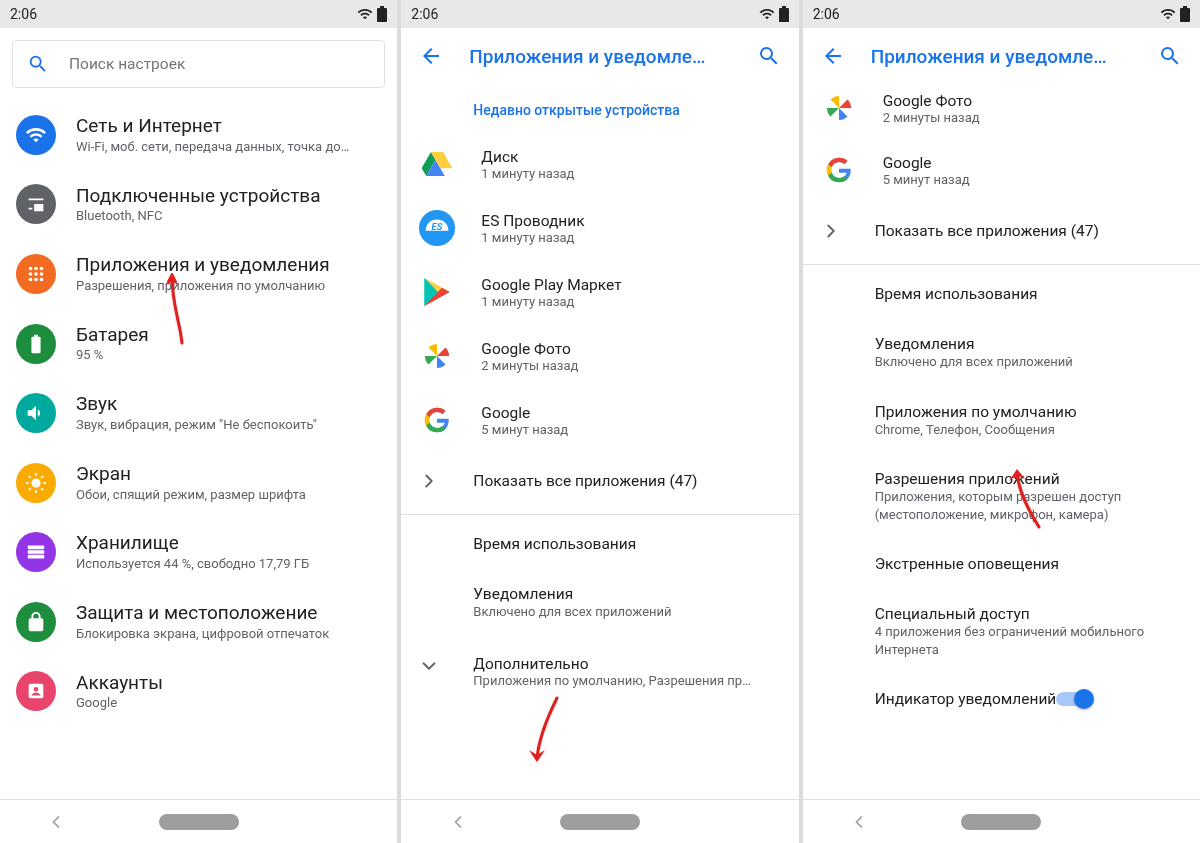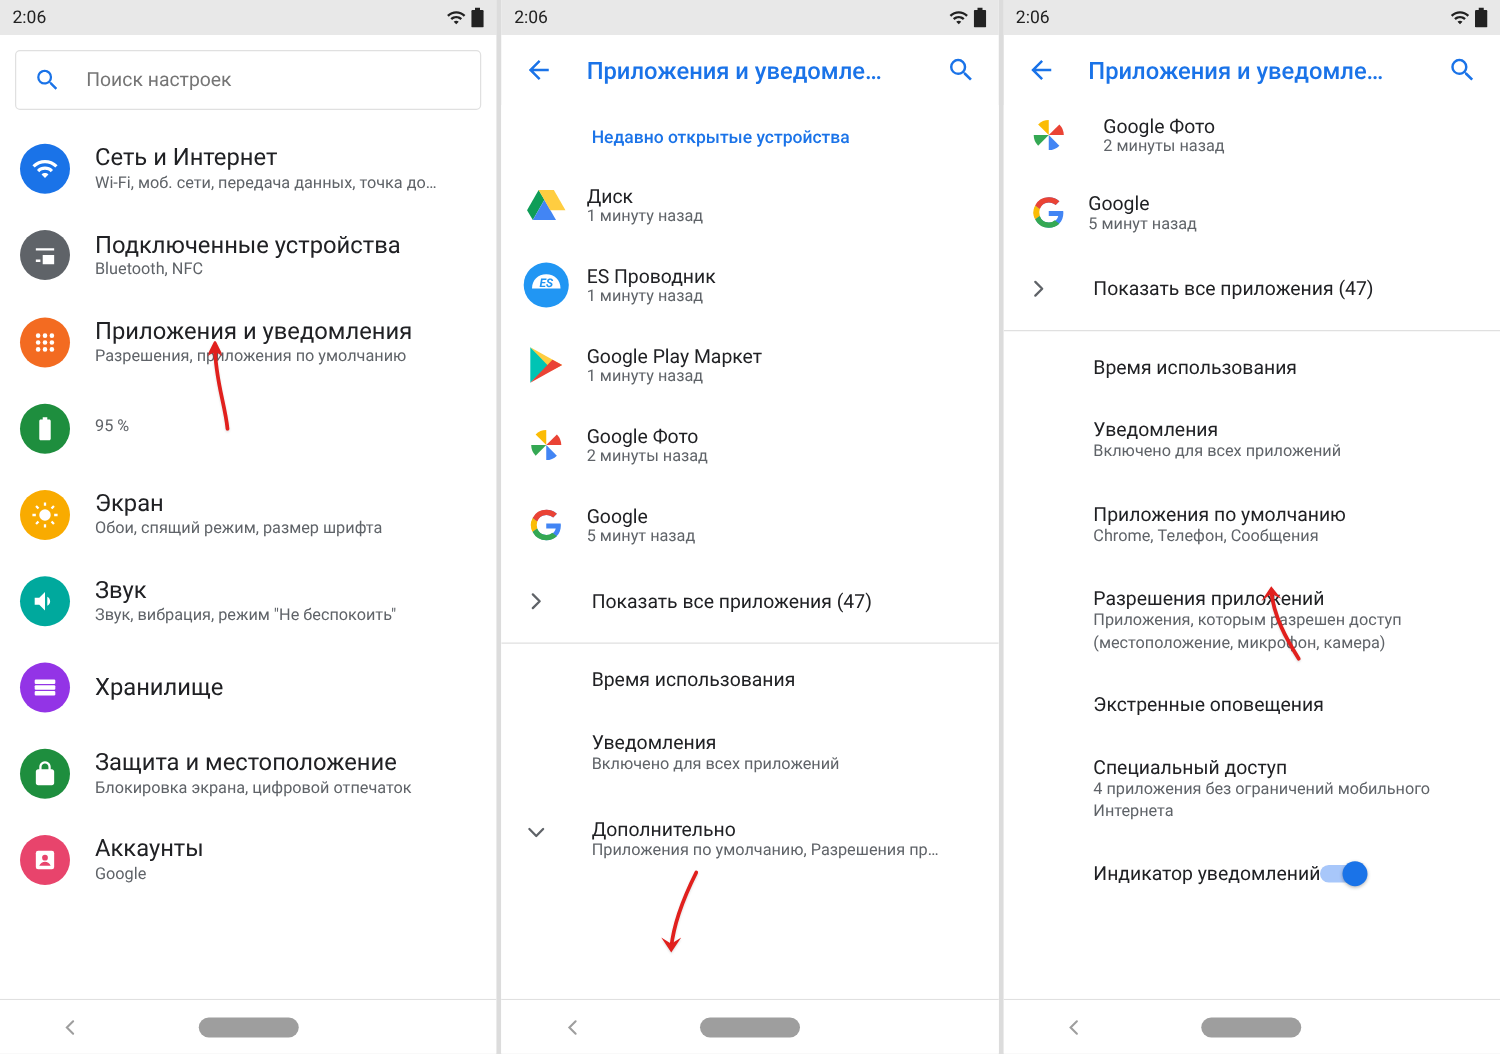--- a/index.html
+++ b/index.html
@@ -27,21 +27,21 @@
   .item-title{font-size:19px;color:var(--ink);line-height:1.3}
   .item-sub{font-size:13px;color:var(--grey);line-height:1.3;white-space:nowrap;overflow:hidden;text-overflow:ellipsis}
 
   
   .appbar{height:56px;display:flex;align-items:center;padding:0 10px;color:var(--blue)}
   .appbar .back{padding:8px;display:flex}
   .appbar .title{flex:1;font-size:19px;font-weight:500;color:var(--blue);white-space:nowrap;overflow:hidden;text-overflow:ellipsis;padding-left:18px}
   .appbar .search{padding:8px;display:flex}
 
   .blue-link{color:var(--blue);font-weight:500;font-size:14px;padding:18px 16px 14px 72px}
-  .app-row{display:flex;align-items:center;padding:12px 16px;gap:12px}
+  .app-row{display:flex;align-items:center;padding:12px 16px;gap:24px}
   .app-icon{width:40px;height:40px;border-radius:50%;flex-shrink:0;display:flex;align-items:center;justify-content:center}
   .app-text{flex:1;min-width:0}
   .app-title{font-size:15.5px;color:var(--ink)}
   .app-sub{font-size:13px;color:var(--grey)}
   .expand-row{display:flex;align-items:center;padding:18px 8px;gap:24px}
   .expand-row .chev{width:40px;display:flex;justify-content:center;color:#5f6368}
   .divider{height:1px;background:#e0e0e0;margin:4px 0}
   .plain-item{padding:16px 16px 16px 72px}
   .plain-title{font-size:15.5px;color:var(--ink)}
   .plain-sub{font-size:13px;color:var(--grey);line-height:1.35}
@@ -128,56 +128,58 @@
       <div class="item-sub">Разрешения, приложения по умолчанию</div>
     </div>
         </div>
         <div class="setting-item">
     <div class="icon-circ" style="background:#1E8E3E">
             <svg width="22" height="22" viewBox="0 0 24 24" fill="#fff">
               <path d="M15.67 4H14V2h-4v2H8.33C7.6 4 7 4.6 7 5.33v15.33C7 21.4 7.6 22 8.33 22h7.33c.74 0 1.34-.6 1.34-1.33V5.33C17 4.6 16.4 4 15.67 4z"></path>
             </svg>
           </div>
     <div class="item-text">
+      <div class="item-title">Батарея</div>
       <div class="item-sub">95 %</div>
+    </div>
+        </div>
+        <div class="setting-item">
+    <div class="icon-circ" style="background:#00A99D">
+            <svg width="22" height="22" viewBox="0 0 24 24" fill="#fff">
+              <path d="M3 9v6h4l5 5V4L7 9H3zm13.5 3c0-1.77-1.02-3.29-2.5-4.03v8.05c1.48-.73 2.5-2.25 2.5-4.02z"></path>
+            </svg>
+          </div>
+    <div class="item-text">
+      <div class="item-title">Звук</div>
+      <div class="item-sub">Звук, вибрация, режим "Не беспокоить"</div>
     </div>
         </div>
         <div class="setting-item">
     <div class="icon-circ" style="background:#F9AB00">
             <svg width="22" height="22" viewBox="0 0 24 24" fill="#fff">
               <circle cx="12" cy="12" r="5"></circle>
               <path d="M12 1v3M12 20v3M4.2 4.2l2.1 2.1M17.7 17.7l2.1 2.1M1 12h3M20 12h3M4.2 19.8l2.1-2.1M17.7 6.3l2.1-2.1" stroke="#fff" stroke-width="2"></path>
             </svg>
           </div>
     <div class="item-text">
       <div class="item-title">Экран</div>
       <div class="item-sub">Обои, спящий режим, размер шрифта</div>
-    </div>
-        </div>
-        <div class="setting-item">
-    <div class="icon-circ" style="background:#00A99D">
-            <svg width="22" height="22" viewBox="0 0 24 24" fill="#fff">
-              <path d="M3 9v6h4l5 5V4L7 9H3zm13.5 3c0-1.77-1.02-3.29-2.5-4.03v8.05c1.48-.73 2.5-2.25 2.5-4.02z"></path>
-            </svg>
-          </div>
-    <div class="item-text">
-      <div class="item-title">Звук</div>
-      <div class="item-sub">Звук, вибрация, режим "Не беспокоить"</div>
     </div>
         </div>
         <div class="setting-item">
     <div class="icon-circ" style="background:#9334E6">
             <svg width="22" height="22" viewBox="0 0 24 24" fill="#fff">
               <rect x="3" y="5" width="18" height="4" rx="1"></rect>
               <rect x="3" y="10" width="18" height="4" rx="1"></rect>
               <rect x="3" y="15" width="18" height="4" rx="1"></rect>
             </svg>
           </div>
     <div class="item-text">
       <div class="item-title">Хранилище</div>
+      <div class="item-sub">Используется 44 %, свободно 17,79 ГБ</div>
     </div>
         </div>
         <div class="setting-item">
     <div class="icon-circ" style="background:#1E8E3E">
             <svg width="22" height="22" viewBox="0 0 24 24" fill="#fff">
               <path d="M18 8h-1V6c0-2.76-2.24-5-5-5S7 3.24 7 6v2H6c-1.1 0-2 .9-2 2v10c0 1.1.9 2 2 2h12c1.1 0 2-.9 2-2V10c0-1.1-.9-2-2-2zM9 6c0-1.66 1.34-3 3-3s3 1.34 3 3v2H9V6z"></path>
             </svg>
           </div>
     <div class="item-text">
       <div class="item-title">Защита и местоположение</div>

